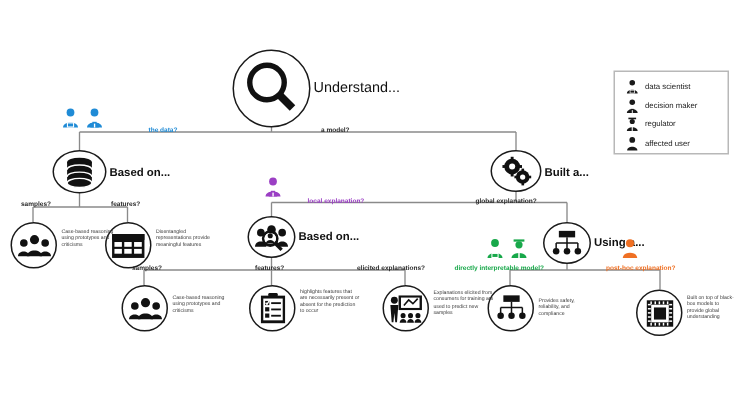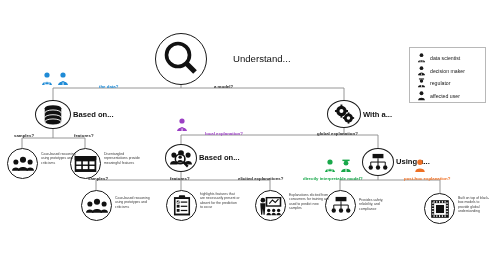--- a/index.html
+++ b/index.html
@@ -22,21 +22,21 @@
   }
   .node svg{display:block;}
   .ntitle{
     position:absolute;
     font-size:7.6px;
     color:#111111;
     font-weight:700;
     white-space:nowrap;
     z-index:6;
   }
-  .ntitle.big{font-size:9.6px;font-weight:500;margin-left:24px;}
+  .ntitle.big{font-size:9.6px;font-weight:500;}
   .desc{
     position:absolute;
     font-size:3.45px;
     line-height:1.28;
     color:#3c3c3c;
     width:42px;
     z-index:6;
   }
   .edgelbl{
     position:absolute;
@@ -249,21 +249,21 @@
           <rect x="7.4" y="12.6" width="2.2" height="3"></rect>
         <rect x="1.1" y="6.9" width="3" height="2.2"></rect>
           <rect x="13" y="6.9" width="3" height="2.2"></rect>
         <rect x="15.6" y="9.6" width="2" height="2.6"></rect>
           <rect x="15.6" y="19.8" width="2" height="2.6"></rect>
         <rect x="10.2" y="15" width="2.6" height="2"></rect>
           <rect x="20.4" y="15" width="2.6" height="2"></rect>
       </g>
     </svg>
   </div>
-  <div class="ntitle" style="left:363px;top:110px;">With a...</div>
+  <div class="ntitle" style="left:363px;top:110px;">Built a...</div>
 
   <div class="node" style="left:7px;top:148px;width:31px;height:31px;">
     <svg width="22" height="18" viewBox="0 0 26 20">
       <circle cx="13" cy="5" r="3.6" fill="#111"></circle>
         <path d="M7 18 C7 12 19 12 19 18 Z" fill="#111"></path>
       <circle cx="4.6" cy="7.6" r="3" fill="#111"></circle>
         <path d="M0 18 C0 13 9 13 9 18 Z" fill="#111"></path>
       <circle cx="21.4" cy="7.6" r="3" fill="#111"></circle>
         <path d="M17 18 C17 13 26 13 26 18 Z" fill="#111"></path>
     </svg>

